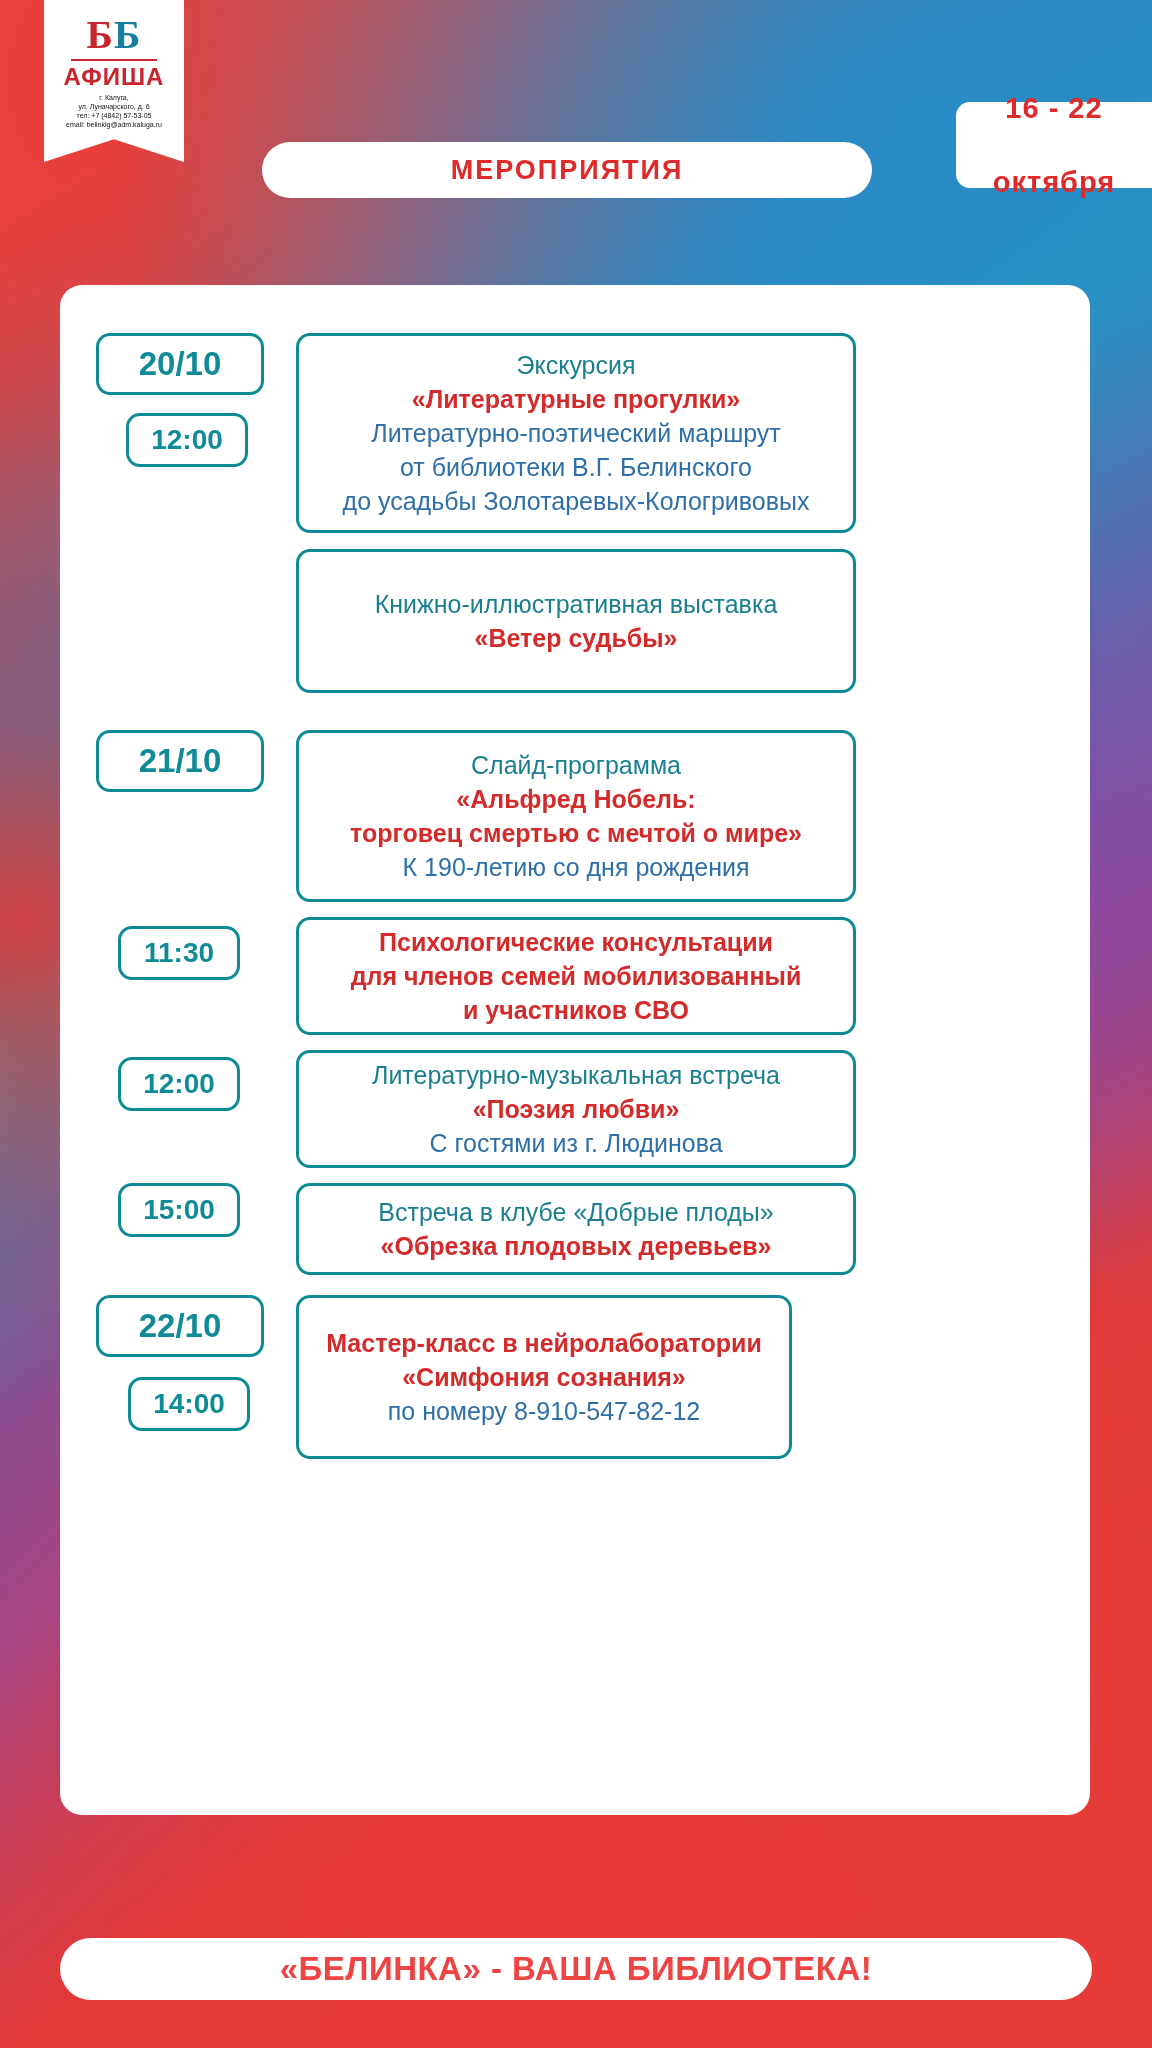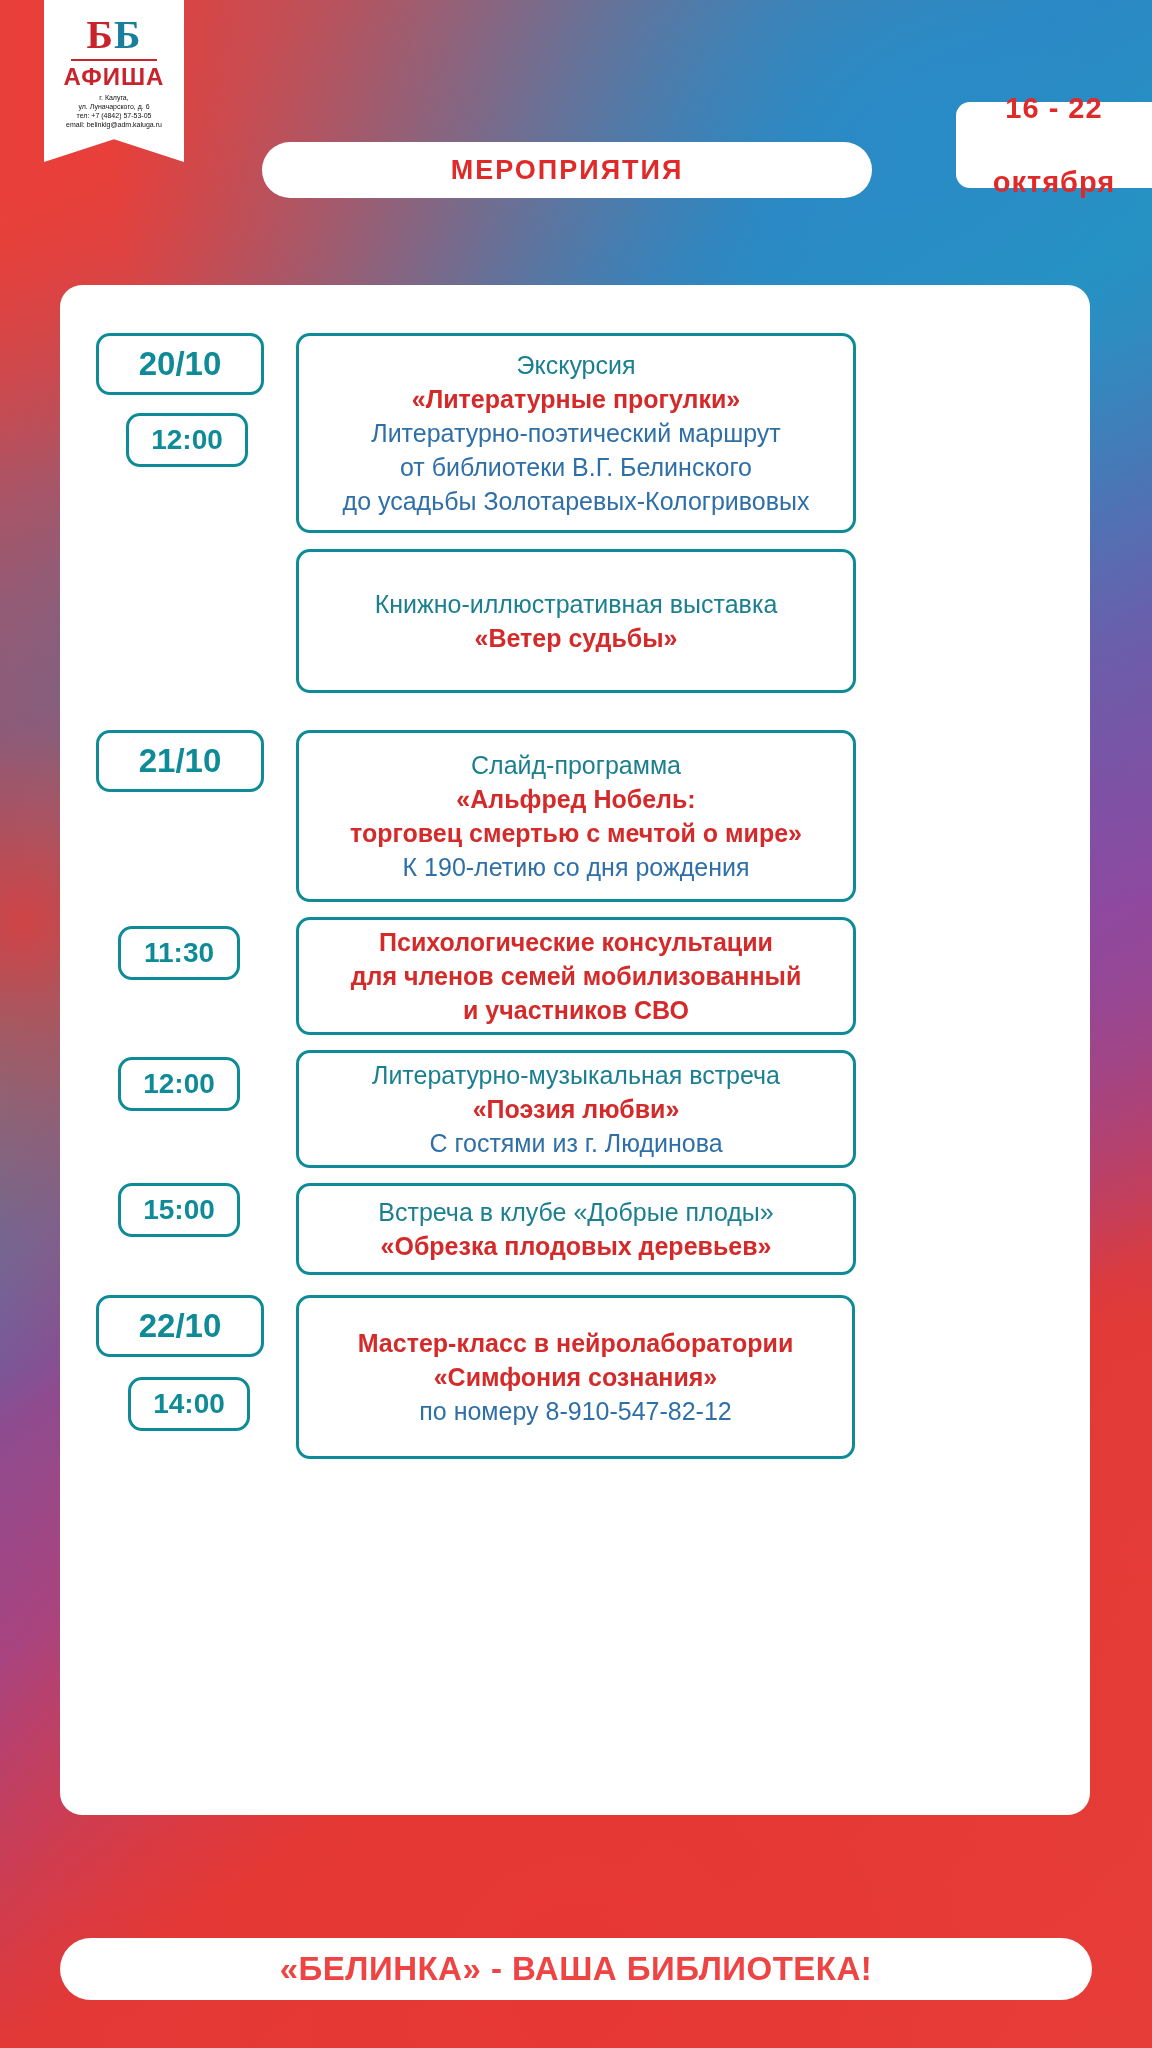--- a/index.html
+++ b/index.html
@@ -239,21 +239,21 @@
         <div class="ln red">«Обрезка плодовых деревьев»</div>
       </div>
     </div>
   </div>
 
   <div class="day-block" style="left:36px; top:1010px; width:960px;">
     <div style="position:absolute; left:0; top:0; width:180px;">
       <div class="chip date">22/10</div>
       <div class="chip time" style="margin:20px 4px 0 32px;">14:00</div>
     </div>
-    <div style="position:absolute; left:200px; top:0; width:559px;">
+    <div style="position:absolute; left:200px; top:0; width:496px;">
       <div class="evt" style="height:164px; display:flex; flex-direction:column; justify-content:center;">
         <div class="ln red">Мастер-класс в нейролаборатории</div>
         <div class="ln red">«Симфония сознания»</div>
         <div class="ln blue">по номеру 8-910-547-82-12</div>
       </div>
     </div>
   </div>
 
 </div>
 

